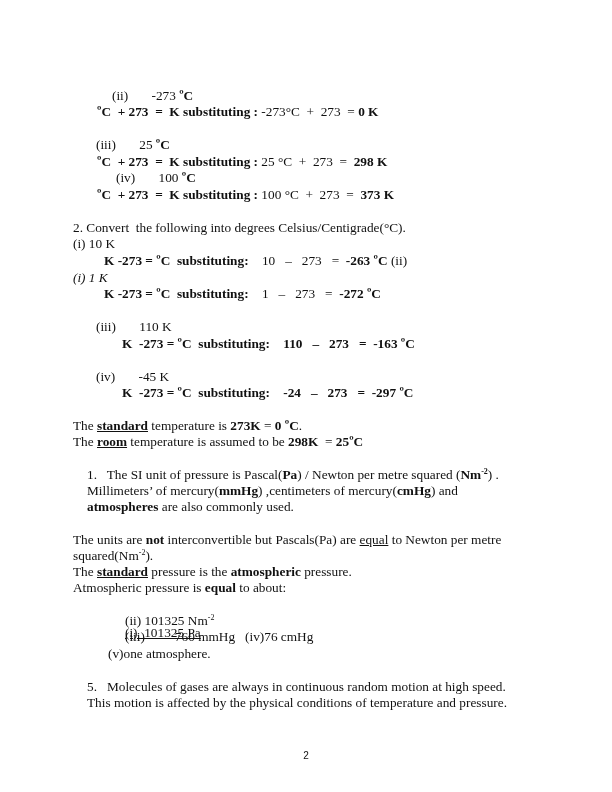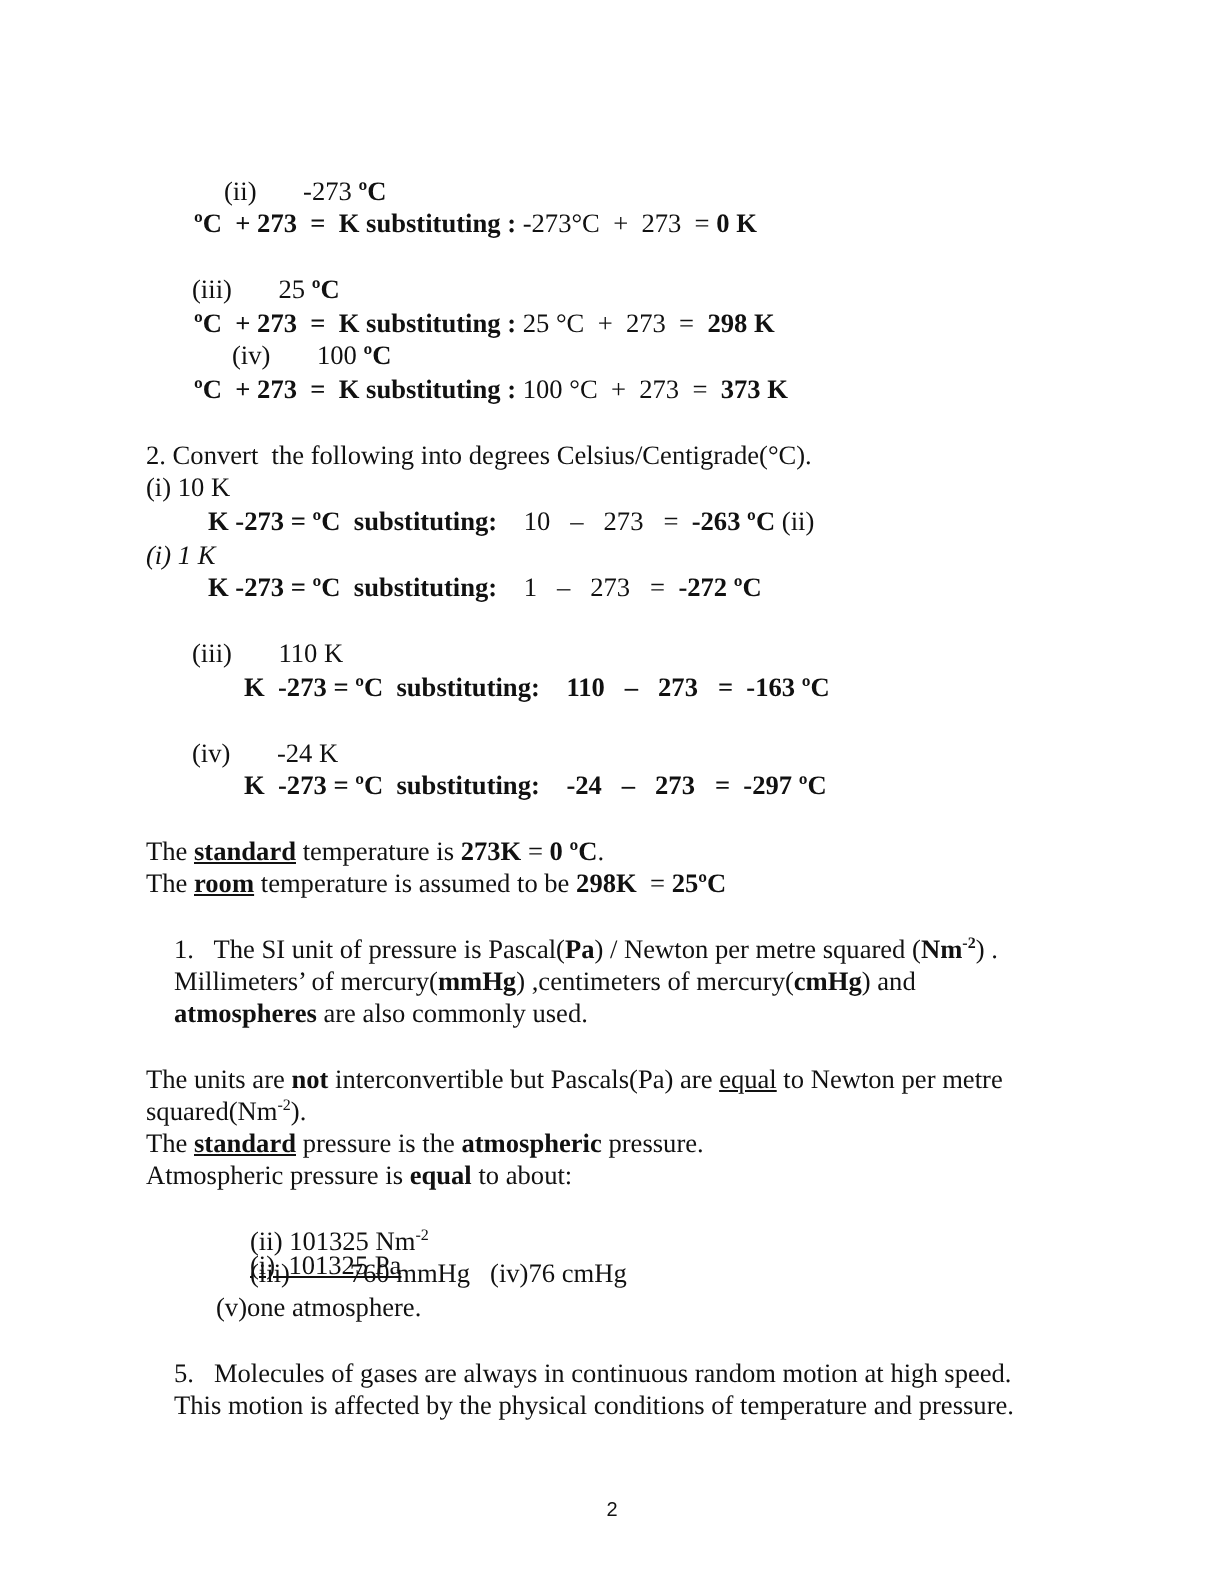--- a/index.html
+++ b/index.html
@@ -27,21 +27,21 @@
 
 <div class="ln" style="left:73px;top:220px;text-align:right;">2. Convert  the following into degrees Celsius/Centigrade(°C).</div>
 <div class="ln" style="left:73px;top:236px;">(i) 10 K</div>
 <div class="ln" style="left:104px;top:253px;"><b>K -273 = ºC  substituting:</b><span>    10   –   273   =  </span><b>-263 ºC</b><span> (ii)</span></div>
 <div class="ln" style="left:73px;top:270px;font-style:italic;">(i) 1 K</div>
 <div class="ln" style="left:104px;top:286px;"><b>K -273 = ºC  substituting:</b><span>    1   –   273   =  </span><b>-272 ºC</b></div>
 
 <div class="ln" style="left:96px;top:319px;"><span>(iii)</span>       <span>110 K</span></div>
 <div class="ln" style="left:122px;top:336px;"><b>K  -273 = ºC  substituting:</b><b>    110   –   273   =  -163 ºC</b></div>
 
-<div class="ln" style="left:96px;top:369px;"><span>(iv)</span>       <span>-24 K</span></div>
+<div class="ln" style="left:96px;top:369px;"><span>(iv)</span>       <span>-45 K</span></div>
 <div class="ln" style="left:122px;top:385px;"><b>K  -273 = ºC  substituting:</b><b>    -24   –   273   =  -297 ºC</b></div>
 
 <div class="ln" style="left:73px;top:418px;"><span>The </span><b><u>standard</u></b><span> temperature is </span><b>273K</b><span> = </span><b>0 ºC</b><span>.</span></div>
 <div class="ln" style="left:73px;top:434px;"><span>The </span><b><u>room</u></b><span> temperature is assumed to be </span><b>298K</b><span>  = </span><b>25ºC</b></div>
 
 <div class="ln" style="left:87px;top:467px;"><span>1.   The SI unit of pressure is Pascal(</span><b>Pa</b><span>) / Newton per metre squared (</span><b><span>Nm</span><sup>-2</sup></b><span>) .</span></div>
 <div class="ln" style="left:87px;top:483px;"><span>Millimeters’ of mercury(</span><b>mmHg</b><span>) ,centimeters of mercury(</span><b>cmHg</b><span>) and</span></div>
 <div class="ln" style="left:87px;top:499px;"><b>atmospheres</b><span> are also commonly used.</span></div>
 
 <div class="ln" style="left:73px;top:532px;"><span>The units are </span><b>not</b><span> interconvertible but Pascals(Pa) are </span><u>equal</u><span> to Newton per metre</span></div>

